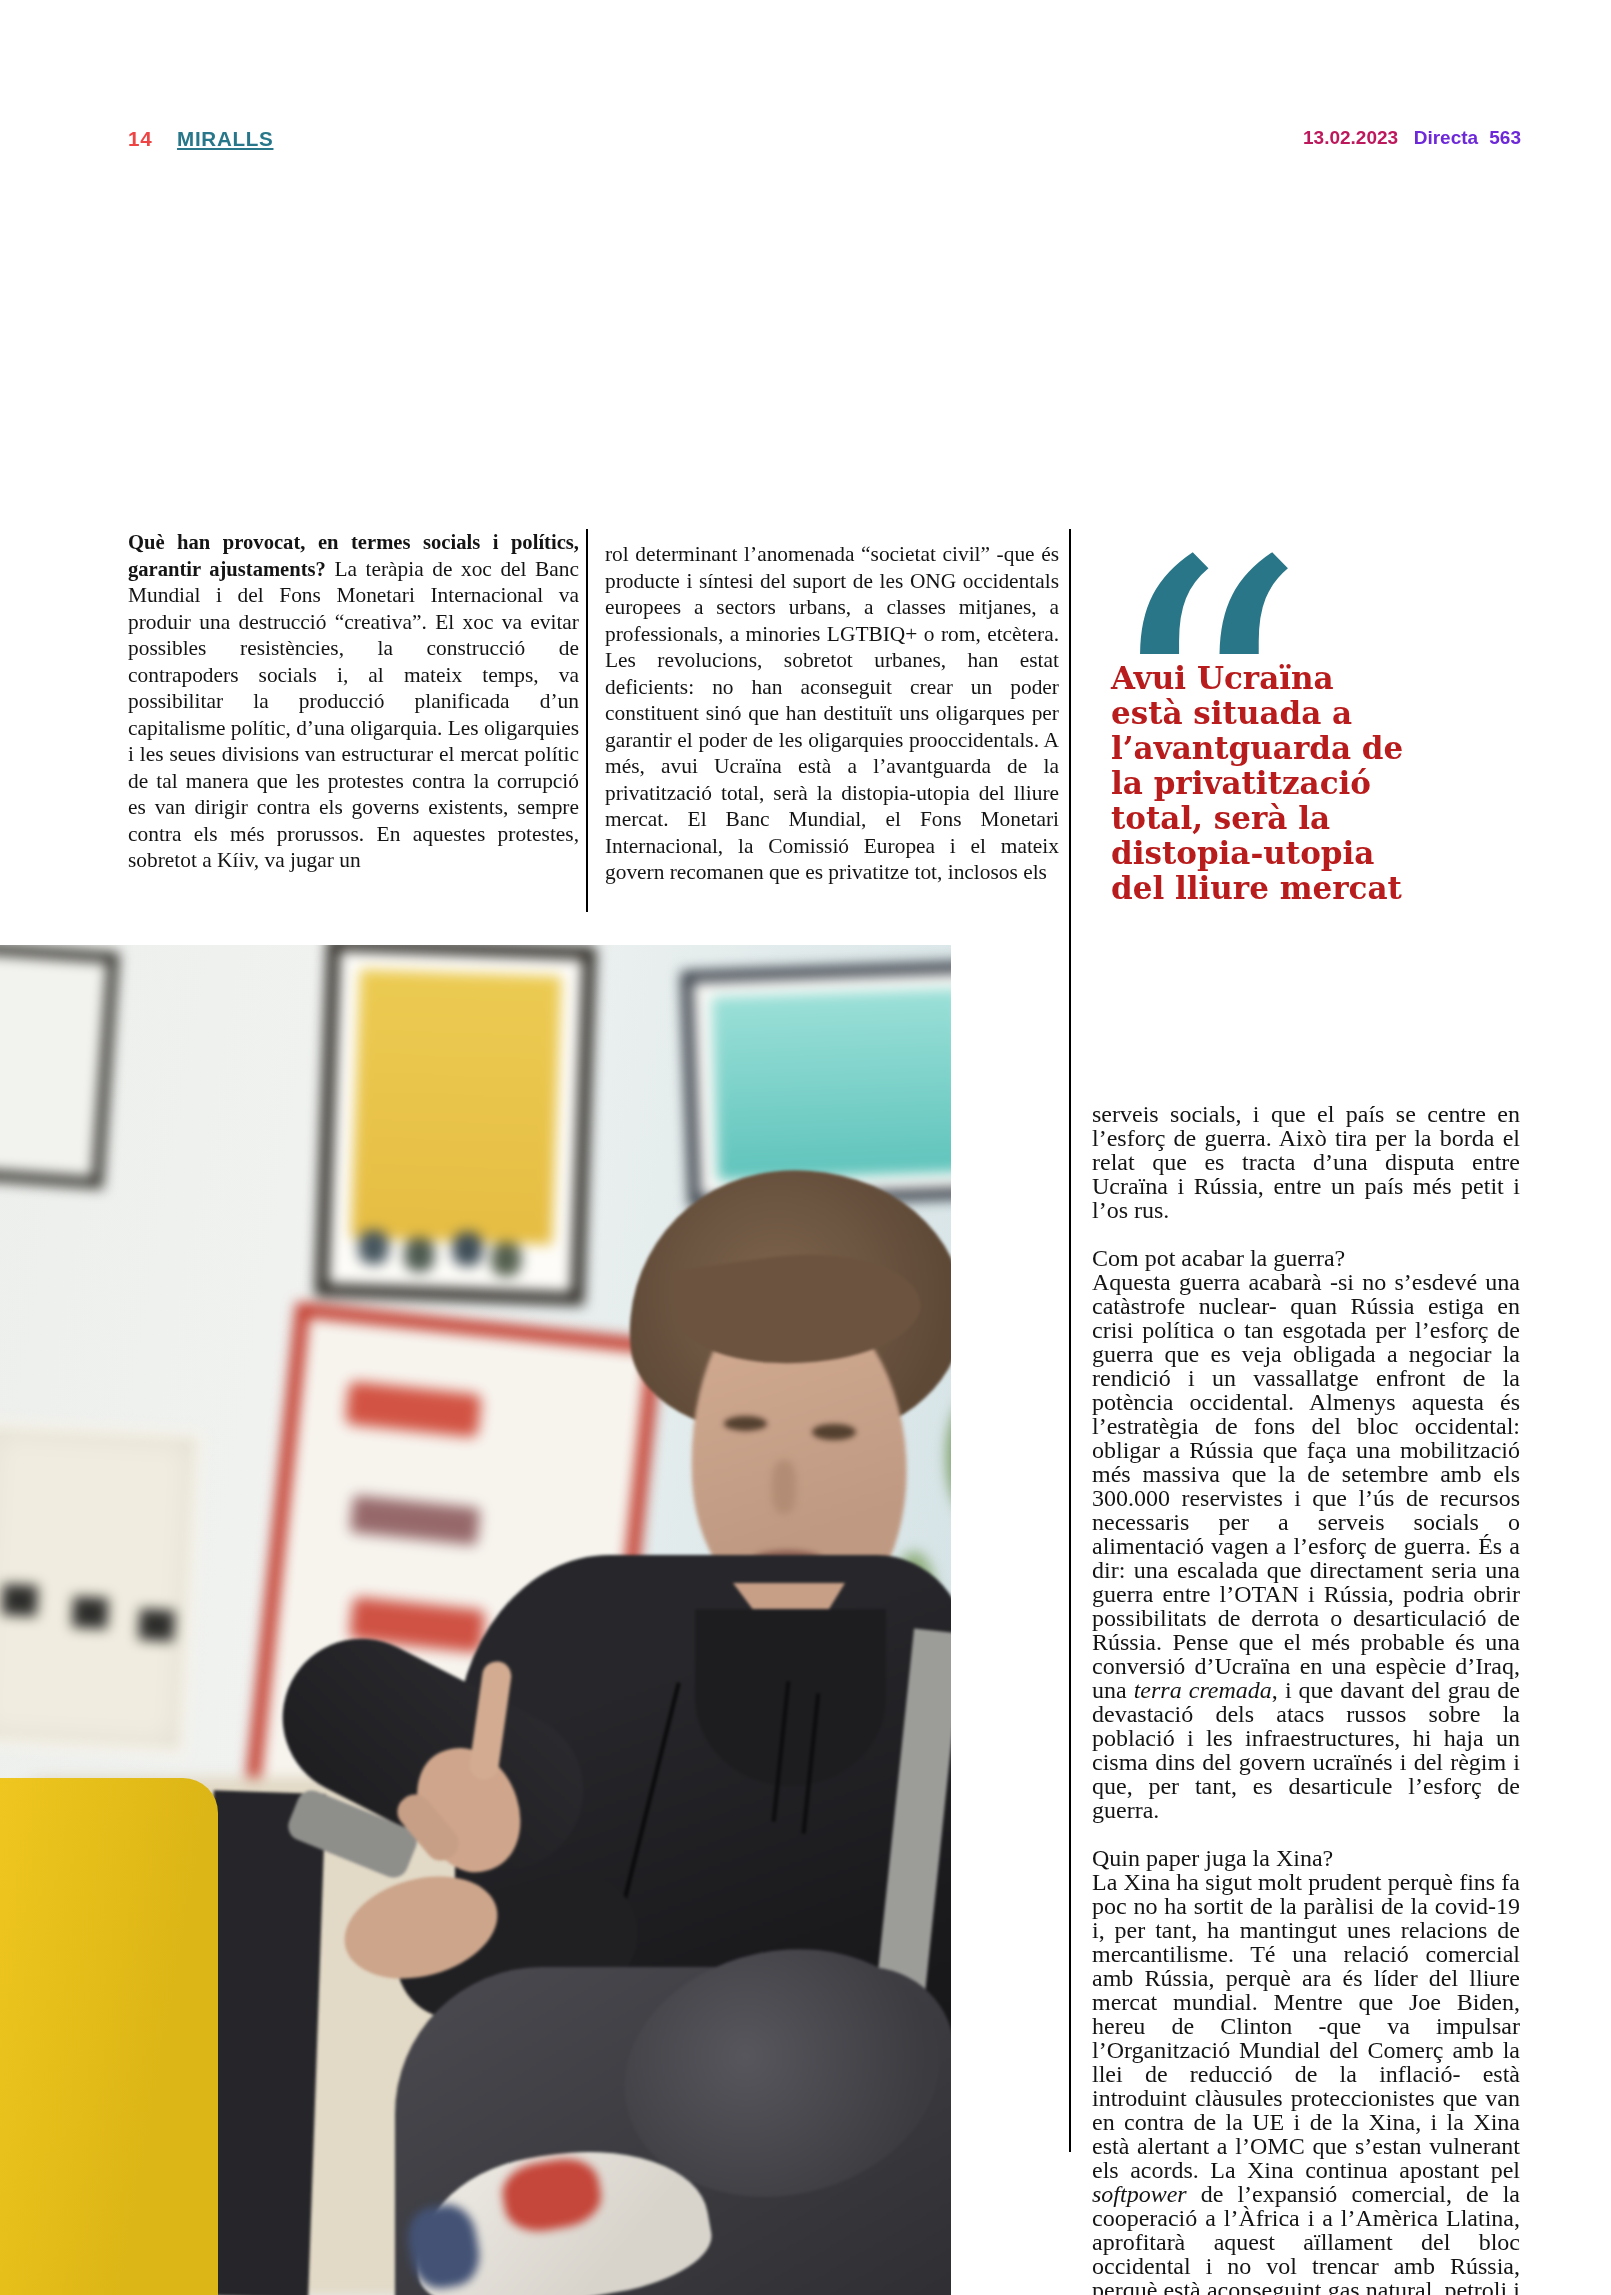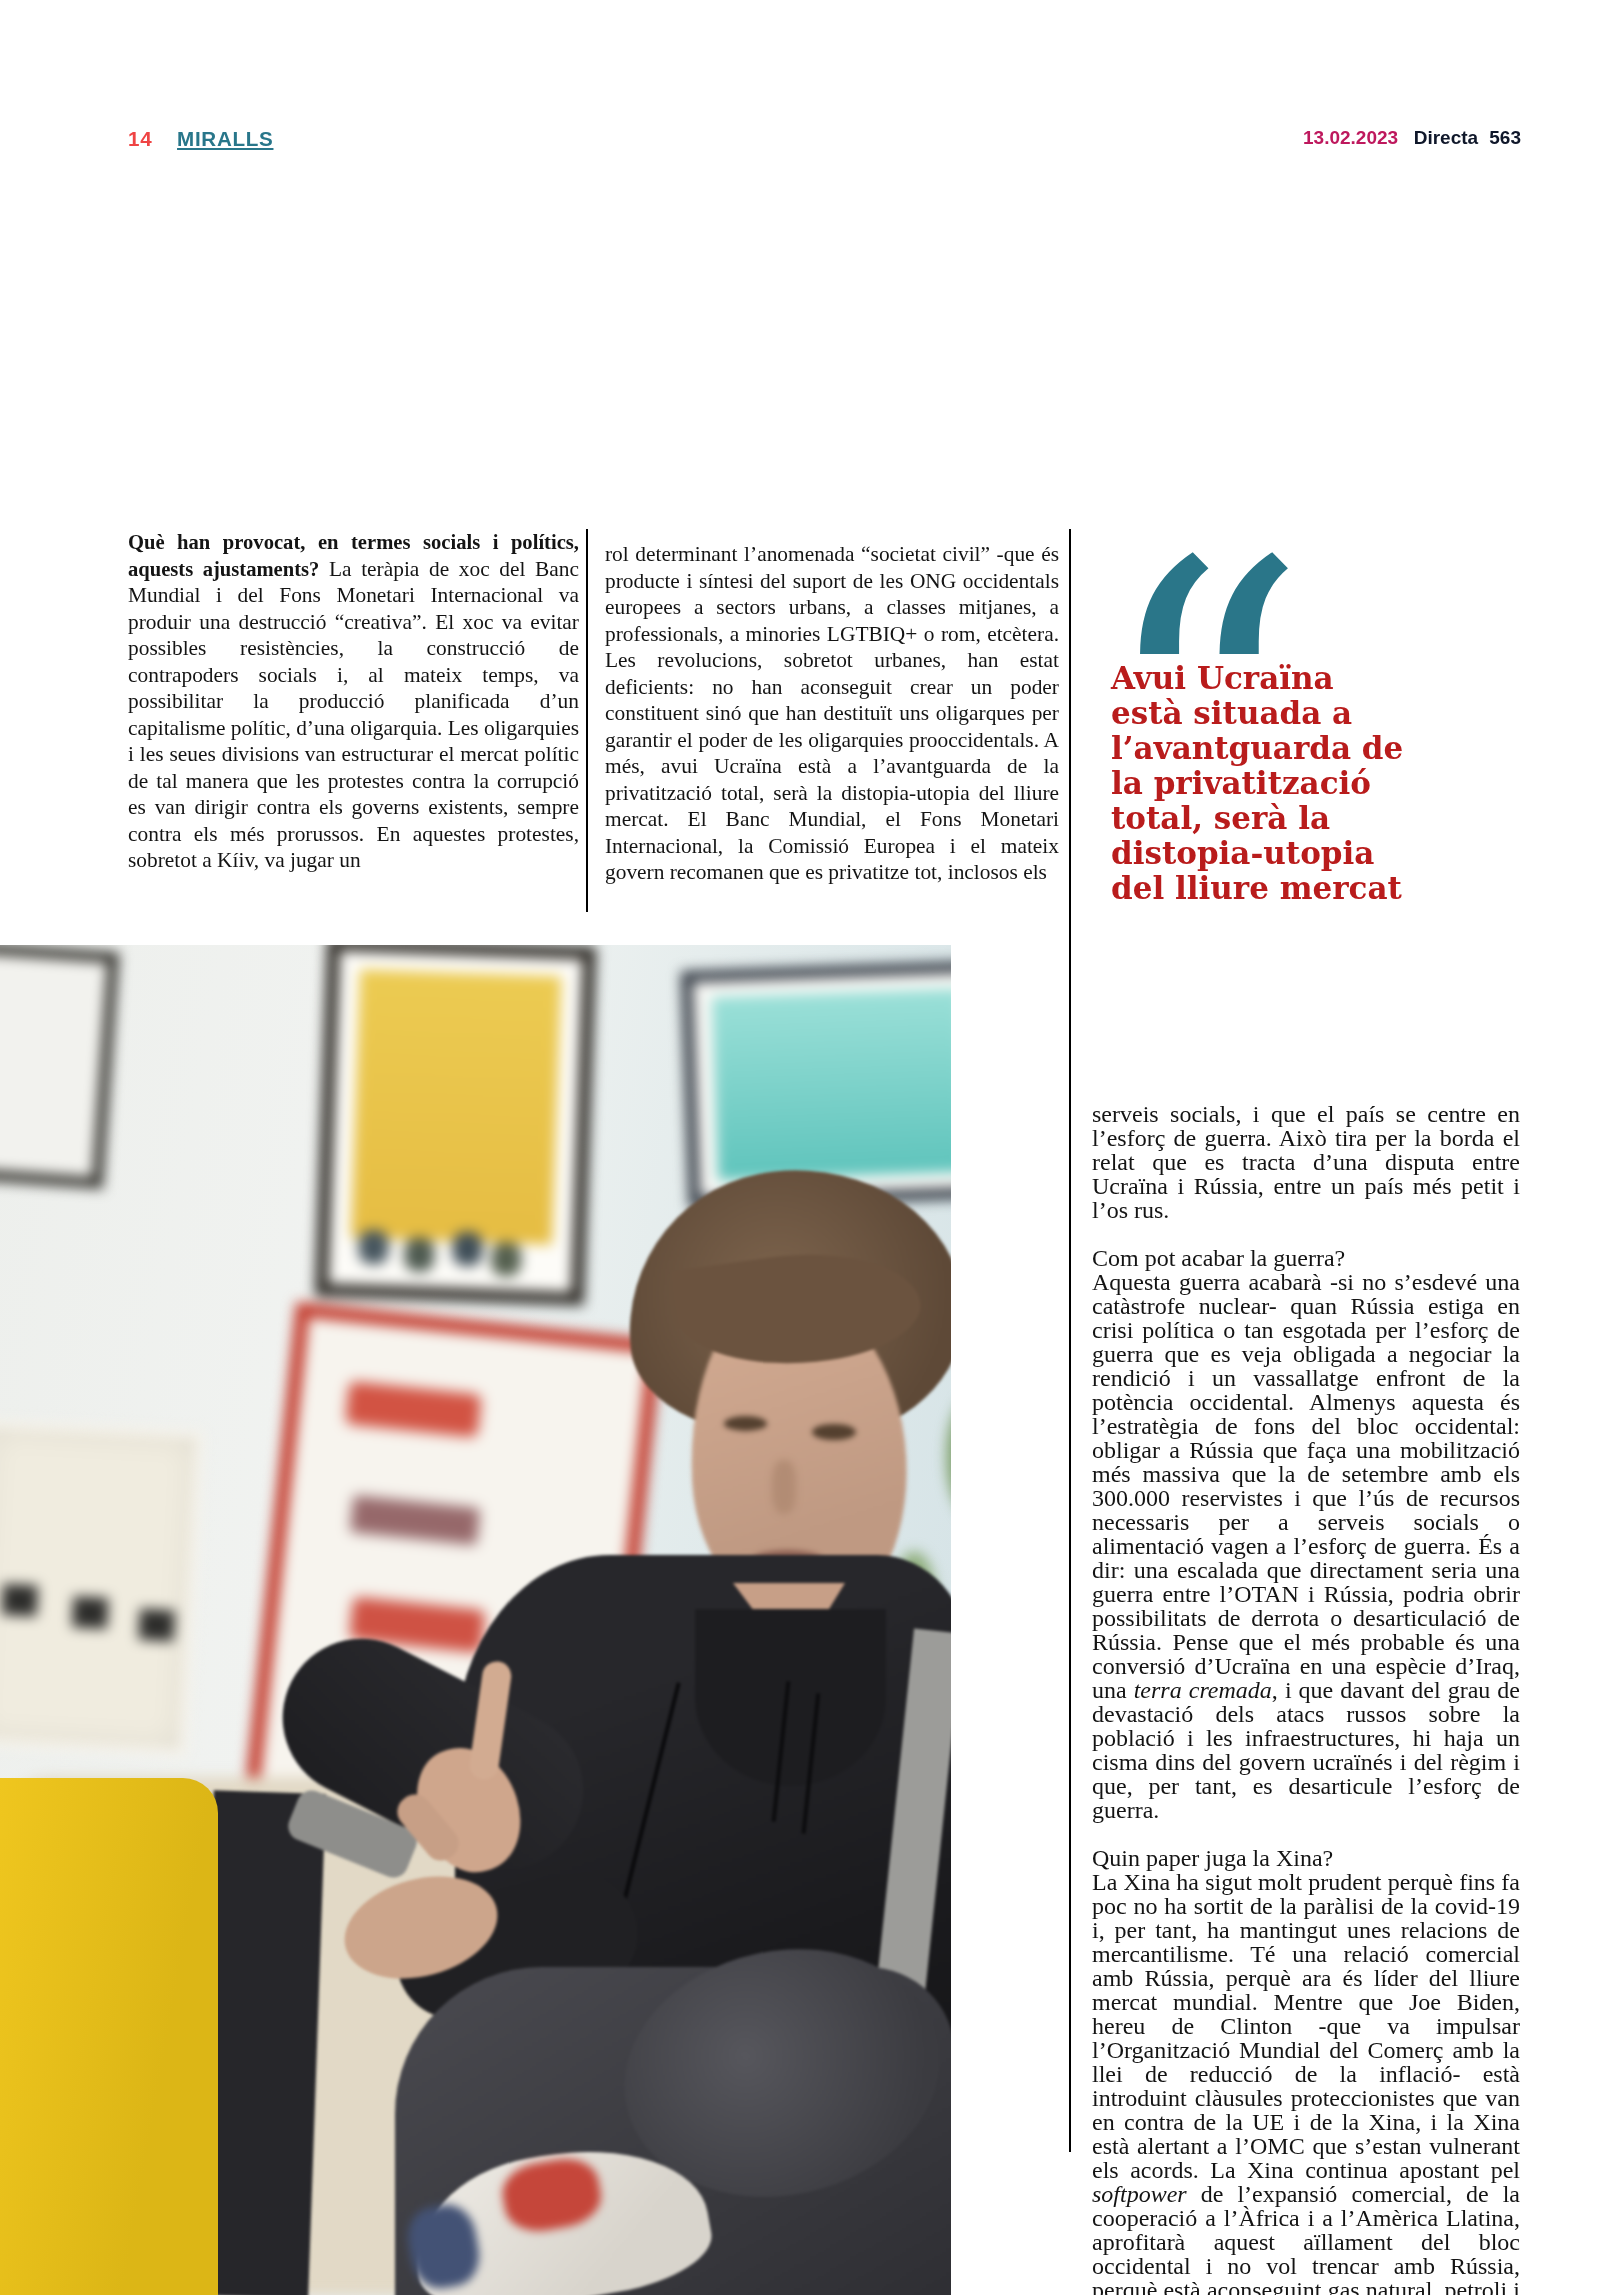--- a/index.html
+++ b/index.html
@@ -6,21 +6,21 @@
   .page{position:relative;width:1612px;height:2295px;background:#fff;overflow:hidden;
         font-family:"Liberation Serif",serif;color:#141414;}
 
   
   .hdr{position:absolute;top:127px;left:128px;right:91px;height:29.4px;
        font-family:"Liberation Sans",sans-serif;font-size:20.6px;}
   .hdr .pagenum{color:#ef4444;font-weight:600;letter-spacing:0.7px;}
   .hdr .section{color:#28768a;font-weight:800;letter-spacing:0.7px;margin-left:19px;text-decoration:underline;}
   .hdr-right{position:absolute;top:0;right:0;text-align:right;font-size:19px;}
   .hdr-right .date{color:#be185d;font-weight:700;}
-  .hdr-right .pub{color:#0f172a;font-weight:800;margin-left:10.3px;}
+  .hdr-right .pub{color:#6d28d9;font-weight:800;margin-left:10.3px;}
   .hdr-right .issue{margin-left:5.9px;}
 
   
   .col{position:absolute;top:529px;font-size:21.4px;line-height:26.5px;text-align:justify;}
   .col1{left:128px;width:451px;}
   .col2{left:605px;width:454px;margin-top:12px;}
   .question{font-weight:700;font-size:20.6px;}
   .vrule{position:absolute;background:#000;width:2.2px;}
   .vrule1{left:586px;top:529px;height:383px;}
   .vrule2{left:1069px;top:529px;height:1623px;}
@@ -115,21 +115,21 @@
     <span class="pagenum">14</span>
     <span class="section">MIRALLS</span>
     <span class="hdr-right">
       <span class="date">13.02.2023</span>
       <span class="pub">Directa</span>
       <span class="pub issue">563</span>
     </span>
   </div>
 
   <div class="col col1">
-    <span class="question">Què han provocat, en termes socials i polítics, aquests ajustaments?</span>
+    <span class="question">Què han provocat, en termes socials i polítics, garantir ajustaments?</span>
     <span>La teràpia de xoc del Banc Mundial i del Fons Monetari Internacional va produir una destrucció “creativa”. El xoc va evitar possibles resistències, la construcció de contrapoders socials i, al mateix temps, va possibilitar la producció planificada d’un capitalisme polític, d’una oligarquia. Les oligarquies i les seues divisions van estructurar el mercat polític de tal manera que les protestes contra la corrupció es van dirigir contra els governs existents, sempre contra els més prorussos. En aquestes protestes, sobretot a Kíiv, va jugar un</span>
   </div>
 
   <div class="vrule vrule1"></div>
 
   <div class="col col2">
     <span>rol determinant l’anomenada “societat civil” -que és producte i síntesi del suport de les ONG occidentals europees a sectors urbans, a classes mitjanes, a professionals, a minories LGTBIQ+ o rom, etcètera. Les revolucions, sobretot urbanes, han estat deficients: no han aconseguit crear un poder constituent sinó que han destituït uns oligarques per garantir el poder de les oligarquies prooccidentals. A més, avui Ucraïna està a l’avantguarda de la privatització total, serà la distopia-utopia del lliure mercat. El Banc Mundial, el Fons Monetari Internacional, la Comissió Europea i el mateix govern recomanen que es privatitze tot, inclosos els</span>
   </div>
 
   <div class="vrule vrule2"></div>

